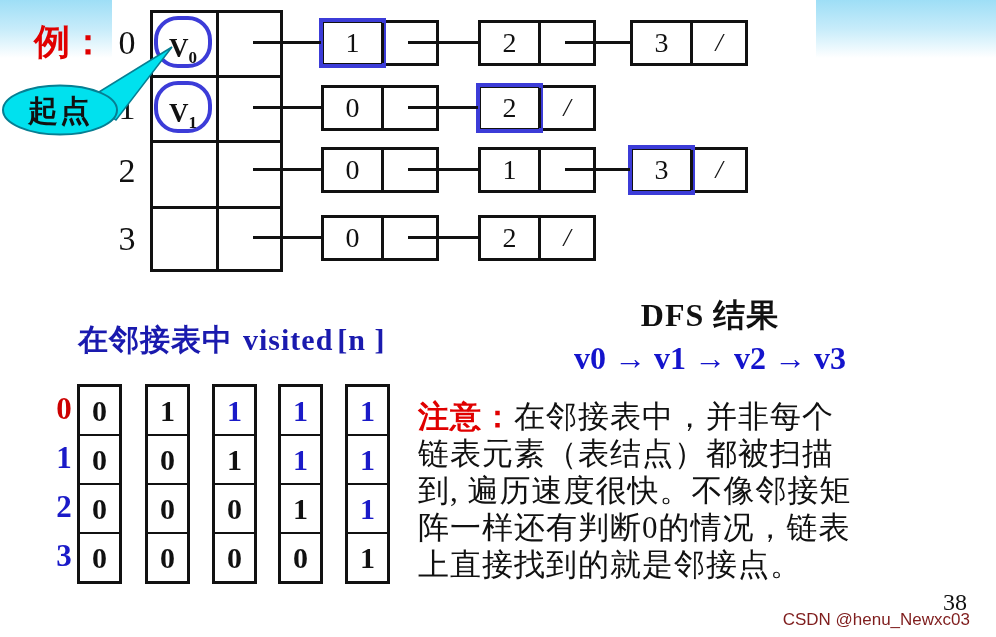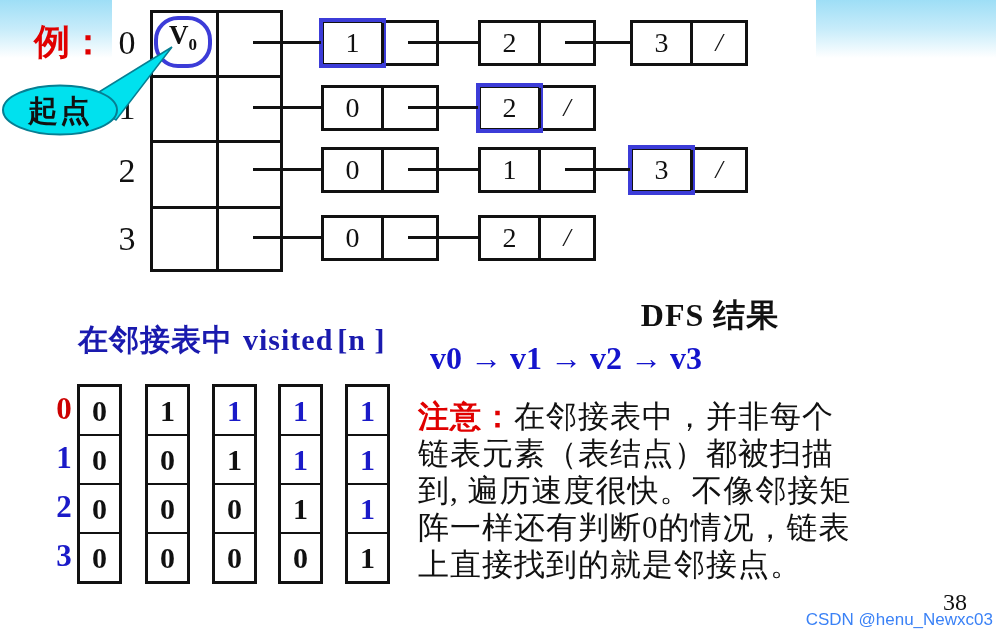--- a/index.html
+++ b/index.html
@@ -16,21 +16,21 @@
   .callout-svg { position:absolute; left:0; top:30px; z-index:5; }
   .callout-text { position:absolute; left:6px; top:91px; width:108px; text-align:center;
     font-size:30px; font-weight:bold; color:#111; z-index:6; letter-spacing:2px; }
 
   
   .vtable { position:absolute; left:150px; top:10px; width:133px; height:262px;
     border:3px solid #111; box-sizing:border-box; background:#fff; z-index:2; }
   .vdiv { position:absolute; left:63px; top:0; width:3px; height:256px; background:#111; }
   .rdiv { position:absolute; left:0; width:127px; height:3px; background:#111; }
   .vxbox { position:absolute; left:1px; width:58px; height:52px; box-sizing:border-box;
-    display:flex; align-items:flex-start; justify-content:center; background:#fff;
+    display:flex; align-items:flex-end; justify-content:center; background:#fff;
     font-size:27px; font-weight:bold; color:#111;border-radius:24px; }
   .vxbox.hl-blue { border:4px solid #3c3cd8; }
   .vxbox.hl-black { border:5px solid #111; }
   .vxbox sub { font-size:17px; line-height:0; }
 
   .row-index { position:absolute; width:30px; text-align:center; font-size:34px; color:#111; z-index:2; }
   .varr-index { position:absolute; width:28px; text-align:center; font-size:31px; font-weight:bold; }
 
   .hline { position:absolute; height:3px; background:#111; z-index:3; }
 
@@ -48,30 +48,30 @@
   .visited-title .var { padding:0 4px 0 10px; }
   .vcol { position:absolute; top:384px; width:45px; height:200px; border:3px solid #111;
     box-sizing:border-box; background:#fff; }
   .vcell { height:47px; line-height:47px; text-align:center; font-size:30px; font-weight:bold;
     border-bottom:2px solid #111; }
   .vcell:last-child { border-bottom:none; }
 
   
   .dfs-title { position:absolute; left:430px; top:294px; width:560px; text-align:center;
     font-size:32px; font-weight:bold; color:#111; letter-spacing:1px; }
-  .dfs-result { position:absolute; left:430px; top:340px; width:560px; 
+  .dfs-result { position:absolute; left:430px; top:340px; width:560px; text-align:center;
     font-size:32px; font-weight:bold; color:#1414cc; }
   .note { position:absolute; left:418px; top:398px; width:588px; font-size:31px; color:#111;
     line-height:37px; letter-spacing:1px; }
   .note .prefix { color:#e00000; font-weight:bold; }
 
   .page-number { position:absolute; left:943px; top:589px; font-size:24px; color:#111; z-index:4; }
   .watermark1 { position:absolute; right:16px; top:594px; font-size:15px; color:#b6b6b6;
     font-family:"Liberation Sans",sans-serif; z-index:3; }
-  .watermark2 { position:absolute; right:3px; top:610px; font-size:17px; color:#3b82f6;
+  .watermark2 { position:absolute; right:26px; top:610px; font-size:17px; color:#7f1d1d;
     font-family:"Liberation Sans",sans-serif; z-index:3; }
 </style>
 </head>
 <body>
 
 <div class="slide">
   <div class="grad-band"></div>
   <div class="diagram-patch"></div>
 
   <div class="example-label">例：</div>
@@ -88,20 +88,23 @@
   <div class="row-index" style="left:112px;top:220px">3</div>
 
   <div class="vtable">
     <div class="vdiv"></div>
     <div class="rdiv" style="top:62px"></div>
     <div class="rdiv" style="top:127px"></div>
     <div class="rdiv" style="top:193px"></div>
     <div class="vxbox hl-blue" style="top:3px">
         <span><span>V</span><sub>0</sub></span>
       </div>
+    <div class="vxbox hl-blue" style="top:68px">
+        <span><span>V</span><sub>1</sub></span>
+      </div>
   </div>
 
   <div class="hline" style="left:253px;top:41px;width:68px"></div>
   <div class="hline" style="left:253px;top:106px;width:68px"></div>
   <div class="hline" style="left:253px;top:168px;width:68px"></div>
   <div class="hline" style="left:253px;top:236px;width:68px"></div>
 
   <div class="node" style="left:321px;top:20px">
     <div class="cell hl">1</div>
     <div class="cell ptr"></div>

